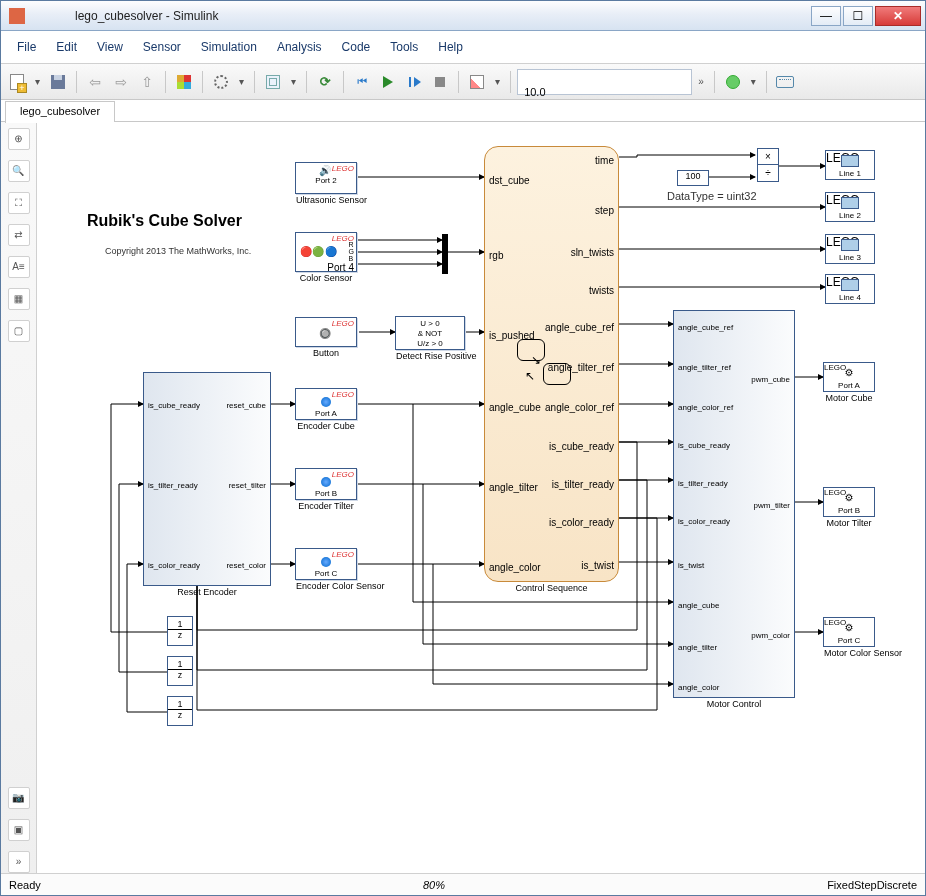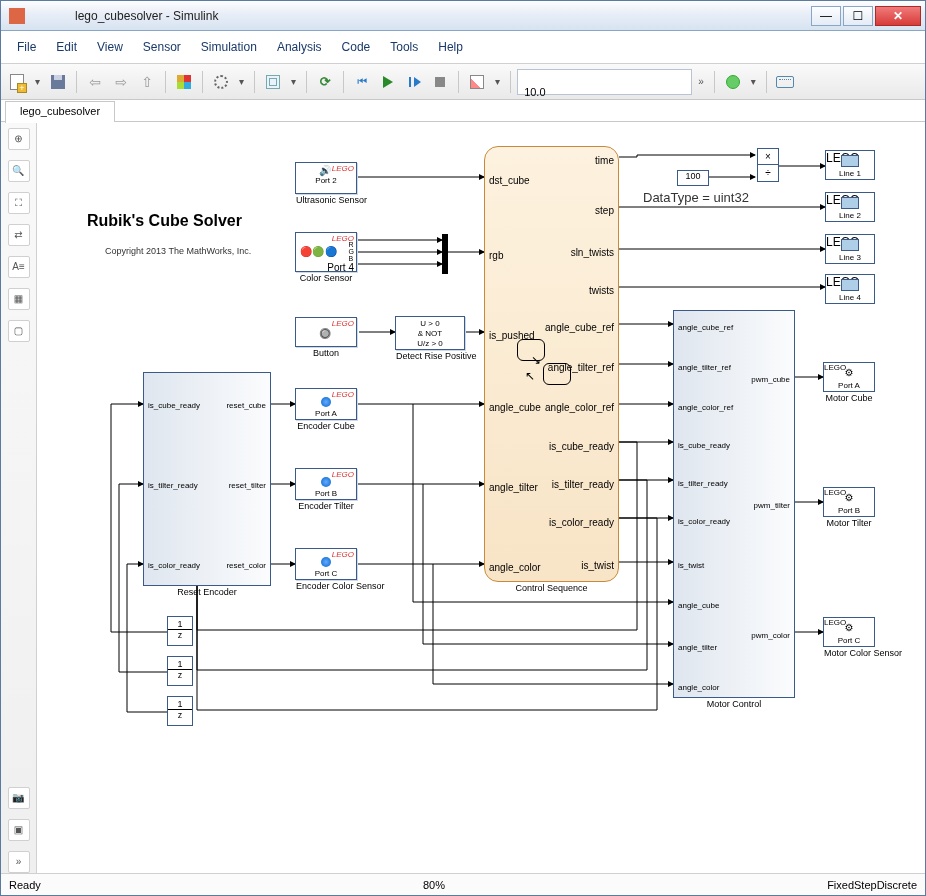--- a/index.html
+++ b/index.html
@@ -62,21 +62,21 @@
 
 .scope { position: absolute; border: 1px solid #3a5a8a; background: #fff; width: 50px; height: 30px; }
 .scope .scr { position: absolute; left: 50%; top: 4px; transform: translateX(-50%); width: 18px; height: 12px; border: 1px solid #3a5a8a; background: #afcfe8; }
 .scope .legoR { top: 0; }
 .scope .ln { position: absolute; bottom: 1px; left: 0; right: 0; text-align: center; font-size: 8px; }
 
 .canvas-title { position: absolute; font-weight: bold; font-size: 16px; }
 .canvas-copy { position: absolute; font-size: 9px; color: #333; }
 
 .statusbar { height: 22px; border-top: 1px solid #d0d0d0; background: #fbfbfb; display: flex; align-items: center; padding: 0 8px; font-size: 11px; }
-.statusbar .mid { flex: 1; text-align: center; }
+.statusbar .mid { flex: 1; text-align: center; font-style: italic; }
 .statusbar .right { text-align: right; }
 .play { width: 0; height: 0; border-left: 10px solid #2a8a2a; border-top: 6px solid transparent; border-bottom: 6px solid transparent; }
 .stop { width: 10px; height: 10px; background: #888; }
 .step { width: 10px; height: 10px; border-left: 2px solid #2a7aca; position: relative; }
 .step::after { content: ""; position: absolute; left: 3px; top: 0; border-left: 7px solid #2a7aca; border-top: 5px solid transparent; border-bottom: 5px solid transparent; }
 .fastf { color: #2a7aca; font-size: 11px; }
 .doc { width: 14px; height: 16px; border: 1px solid #888; background: #fff; position: relative; }
 .doc .plus { position: absolute; right: -4px; bottom: -4px; width: 10px; height: 10px; background: #eb3; border: 1px solid #a82; color: #fff; font-size: 9px; line-height: 8px; text-align: center; }
 .disk { width: 14px; height: 14px; background: #6a7a9a; position: relative; }
 .disk::after { content: ""; position: absolute; left: 3px; top: 0; width: 8px; height: 5px; background: #c8d2e2; }
@@ -395,21 +395,21 @@
         <span class="port-left" style="top:332px">angle_tilter</span>
         <span class="port-left" style="top:372px">angle_color</span>
 
         <span class="port-right" style="top:64px">pwm_cube</span>
         <span class="port-right" style="top:190px">pwm_tilter</span>
         <span class="port-right" style="top:320px">pwm_color</span>
         <div class="block-label">Motor Control</div>
       </div>
 
       <div class="smallbox" style="left:640px;top:48px;width:32px;height:16px">100</div>
-      <div class="portlbl" style="left:606px;top:68px;font-size:13px;color:#333">DataType = uint32</div>
+      <div class="portlbl" style="left:630px;top:68px;font-size:11px;color:#333">DataType = uint32</div>
 
       <div class="product" style="left:720px;top:26px">
         <div>×</div>
         <div>÷</div>
       </div>
 
       <div class="scope" style="left:788px;top:28px">
         <span class="legoR">LEGO</span><div class="scr"></div>
         <div class="ln">Line 1</div>
       </div>

